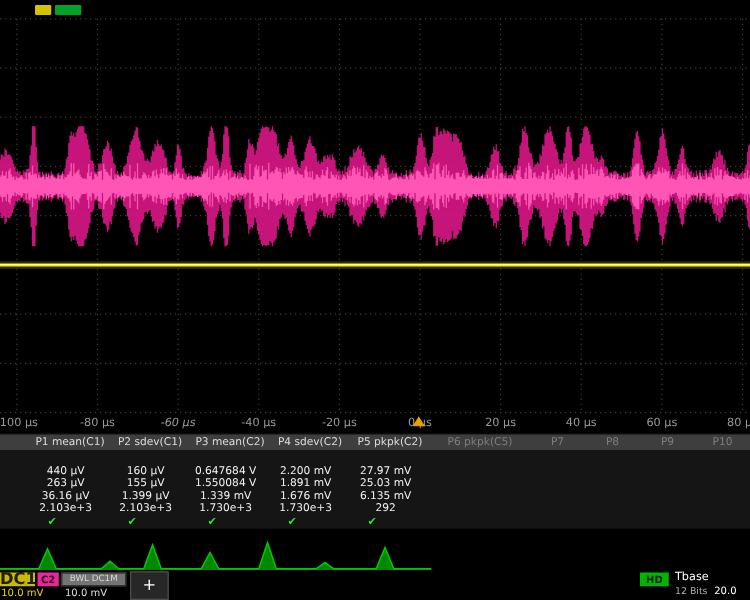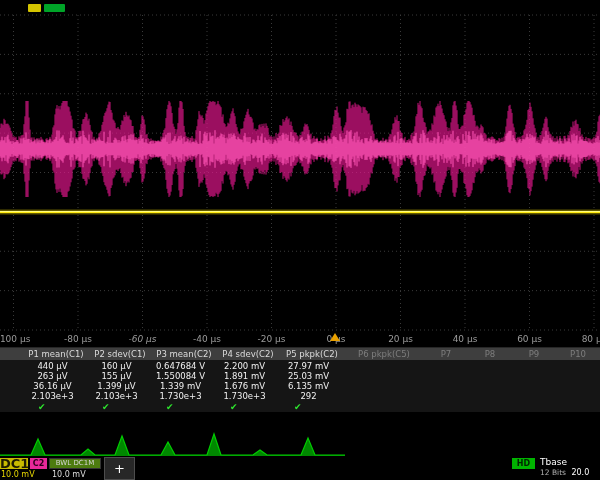--- a/index.html
+++ b/index.html
@@ -15,36 +15,36 @@
 
   svg.overlay{position:absolute;left:0;top:0;display:block}
 
   
   #axis{position:absolute;left:0;top:330px;width:600px;height:17px}
   .tlabel{position:absolute;top:4px;transform:translateX(-50%);font-size:9px;color:#9a9a9a;white-space:nowrap}
 
   
   #mtable{position:absolute;left:0;top:347px;width:600px;background:#151515;border-top:1px solid #272727}
   .mrow{display:grid;grid-template-columns:24px repeat(5,64px) 80px repeat(4,44px);height:10px;align-items:center}
-  .mrow.mhead{height:12px;background:#3e3e3e;margin-bottom:1px}
+  .mrow.mhead{height:12px;background:#3e3e3e;margin-bottom:12px}
   .mcell{font-size:8.5px;line-height:10px;white-space:nowrap;overflow:hidden}
   .hcell{color:#dcdcdc;text-align:center}
   .hcell.dim{color:#7e7e7e}
   .val{color:#f1f1f1;text-align:center;padding-right:7px}
   .mrow.mstat{height:11px}
   .chk{color:#2ee82e;font-size:9px;padding-left:14px}
 
   
   #bottombar{position:absolute;left:0;top:457px;width:600px;height:23px;background:#000}
   .c1box{position:absolute;left:0;top:1px;width:28px;height:11px;background:#c9bb00;color:#1f1c00;
     font-size:13px;font-weight:bold;text-align:center;line-height:11px}
   .c1scale{position:absolute;left:1px;top:13px;font-size:8px;color:#e6d600}
   .c2chip{position:absolute;left:30px;top:1px;width:17px;height:11px;background:#e8289a;color:#2b001b;
     font-size:8px;font-weight:bold;text-align:center;line-height:11px}
-  .c2coup{position:absolute;left:49px;top:1px;width:52px;height:11px;background:#4d7c0f;border:1px solid #333;
+  .c2coup{position:absolute;left:49px;top:1px;width:52px;height:11px;background:#737373;border:1px solid #333;
     color:#d8d8d8;font-size:7px;line-height:9px;text-align:center}
   .c2scale{position:absolute;left:52px;top:13px;font-size:8px;color:#dcdcdc}
   .crossbox{position:absolute;left:104px;top:0;width:31px;height:23px;background:#272727;border:1px solid #4d4d4d;
     color:#fff;font-size:13px;text-align:center;line-height:21px}
   .hd{position:absolute;left:512px;top:1px;width:23px;height:11px;background:#00b400;color:#002600;
     font-weight:bold;font-size:8px;text-align:center;line-height:11px}
   .tbase{position:absolute;left:540px;top:0;width:60px;height:23px}
   .tbase .l1{font-size:9px;color:#fff;line-height:11px}
   .tbase .l2{font-size:7.5px;color:#b0b0b0;line-height:10px}
   .tbase .l2 .v{color:#fff;font-size:8px;margin-left:3px}

